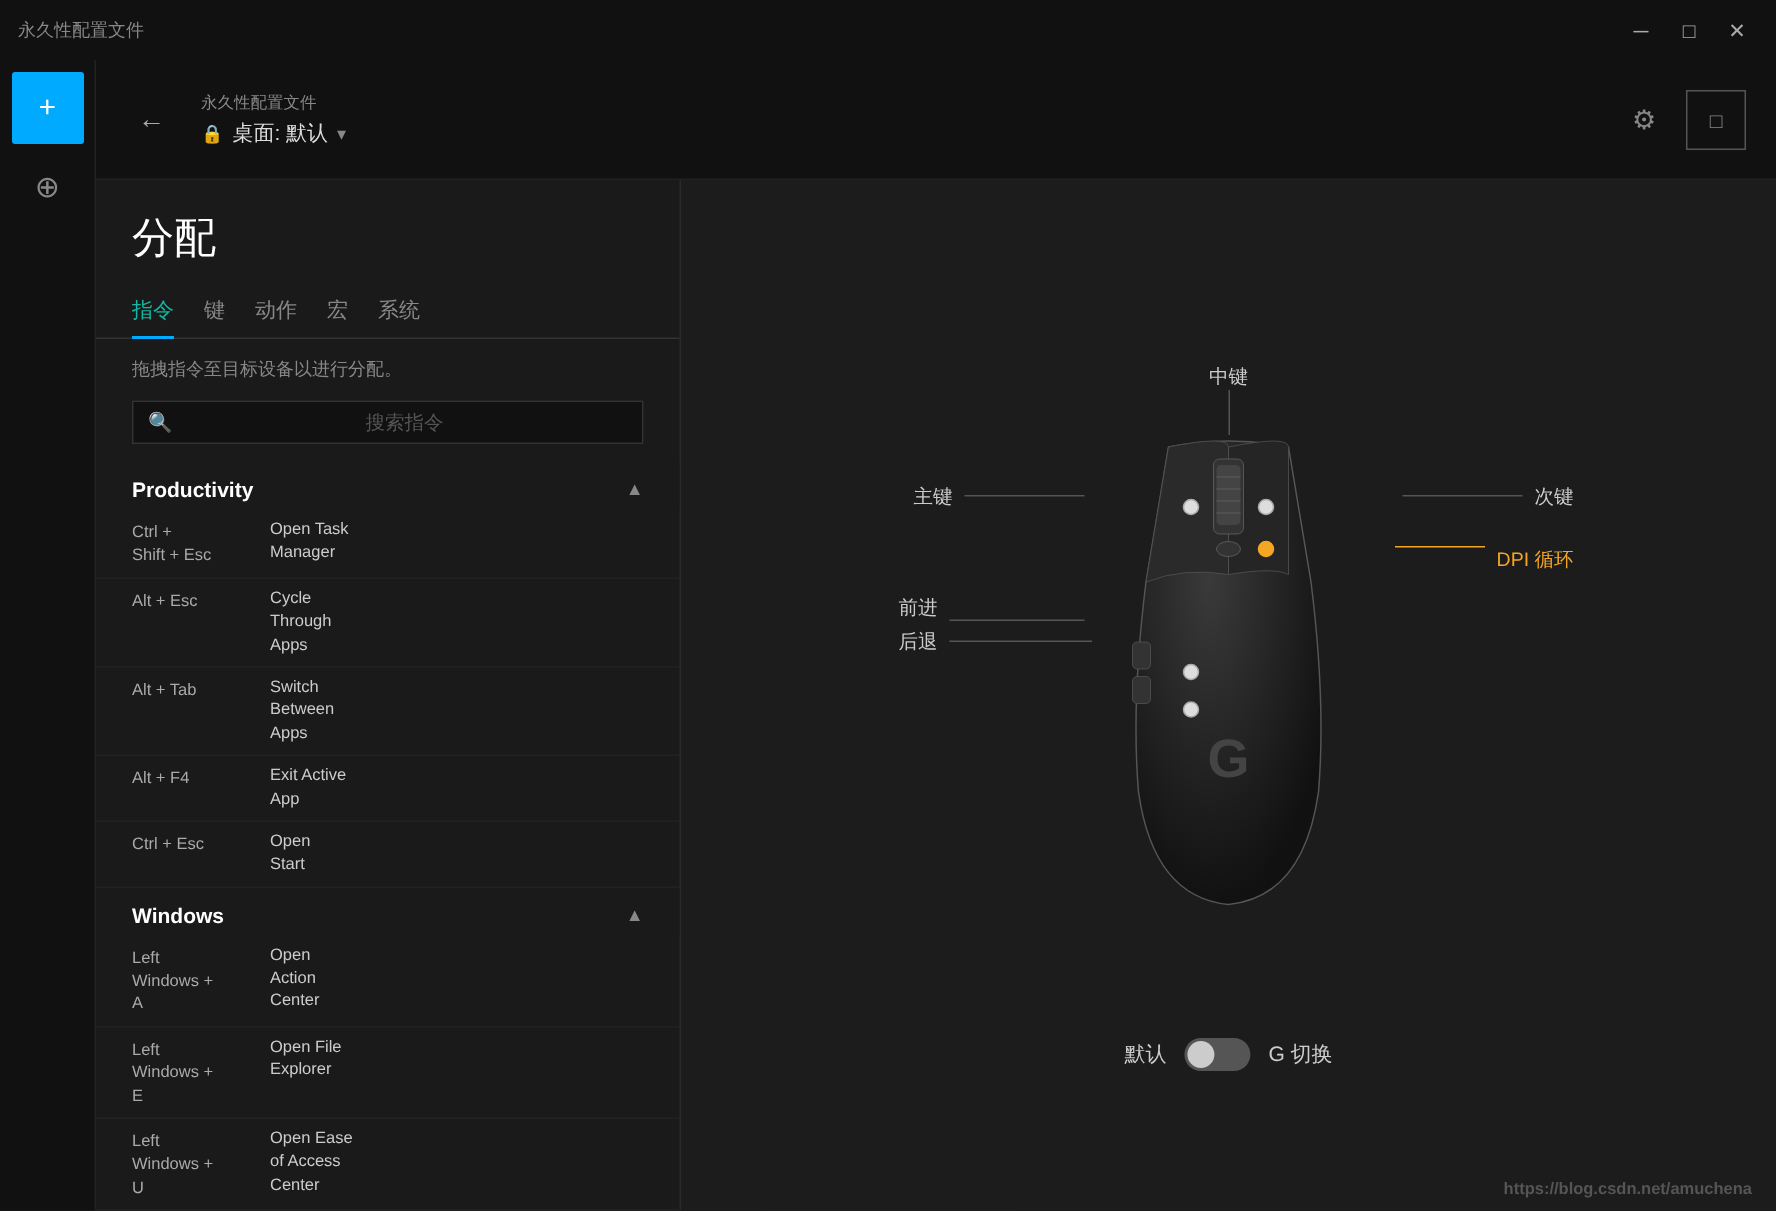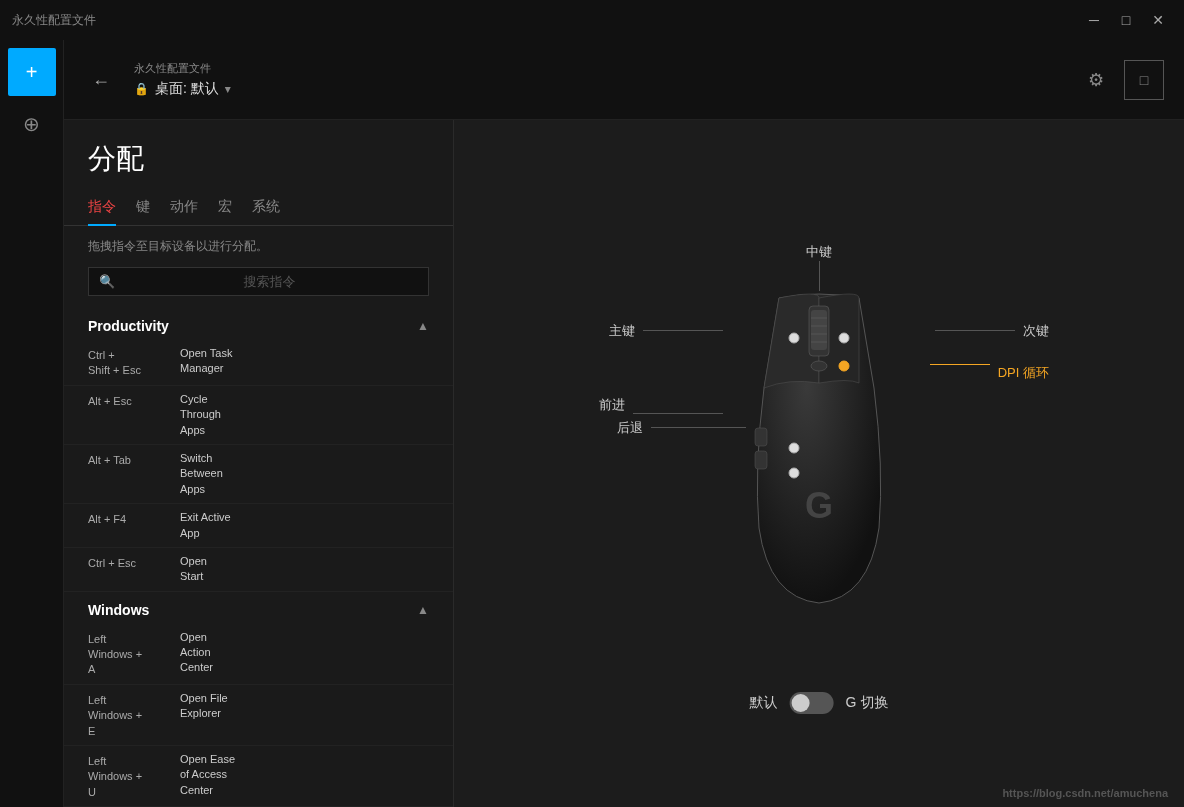--- a/index.html
+++ b/index.html
@@ -182,21 +182,21 @@
     }
     .tab {
       font-size: 14px;
       color: #888;
       padding: 8px 0;
       cursor: pointer;
       border-bottom: 2px solid transparent;
       margin-bottom: -1px;
     }
     .tab.active {
-      color: #ef4444;
+      color: #14b8a6;
       border-bottom-color: #00aaff;
     }
 
     .instructions {
       font-size: 12px;
       color: #888;
       padding: 12px 24px;
     }
 
     
@@ -484,21 +484,21 @@
           <div style="position:absolute; top:160px; right:0px; display:flex; gap:8px;">
             <div style="width:60px; height:1px; background:#f5a623;"></div>
             <span style="font-size:13px;color:#f5a623;">DPI 循环</span>
           </div>
 
           <div style="position:absolute; top:192px; left:10px; display:flex; align-items:flex-end; gap:8px;">
             <span style="font-size:13px;color:#ccc;">前进</span>
             <div style="width:90px; height:1px; background:#555;"></div>
           </div>
 
-          <div style="position:absolute; top:215px; left:10px; display:flex; align-items:center; gap:8px;margin-left:18px;">
+          <div style="position:absolute; top:215px; left:10px; display:flex; align-items:center; gap:8px;">
             <span style="font-size:13px;color:#ccc;">后退</span>
             <div style="width:95px; height:1px; background:#555;"></div>
           </div>
 
           <div style="position:absolute; bottom:10px; left:50%; transform:translateX(-50%); display:flex; align-items:center; gap:12px;">
             <span style="font-size:14px;color:#ccc;">默认</span>
             <div class="toggle-switch">
               <div class="toggle-knob"></div>
             </div>
             <span style="font-size:14px;color:#ccc;">G 切换</span>

